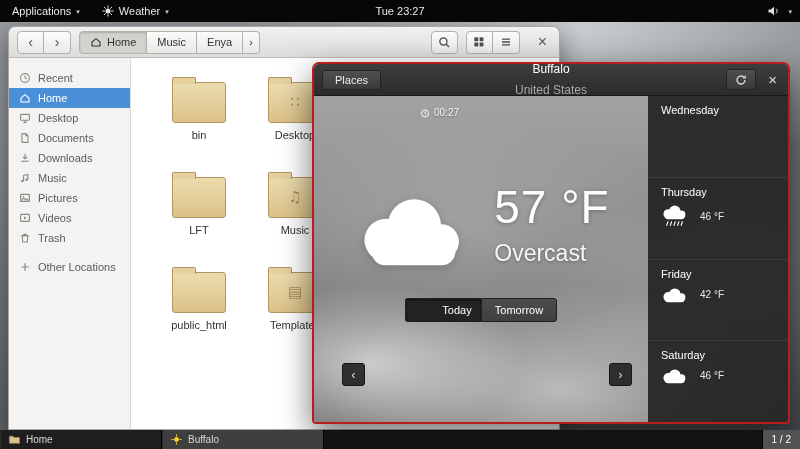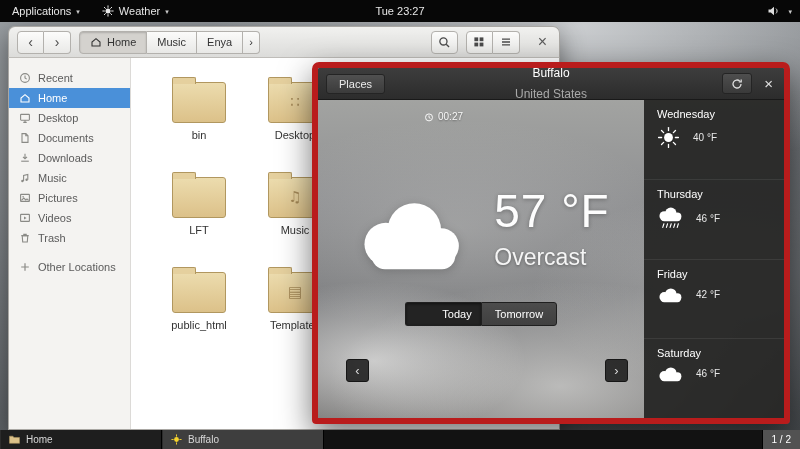--- a/index.html
+++ b/index.html
@@ -62,21 +62,21 @@
   .folder-icon { width:54px; height:41px; margin-top:8px; position:relative; border-radius:2px 3px 3px 3px;
     background:linear-gradient(#ecdcae,#dcc189); border:1px solid #b1975f;
     display:flex; align-items:center; justify-content:center; }
   .folder-icon::before { content:""; position:absolute; top:-6px; left:-1px; width:22px; height:6px;
     background:#e5d09e; border:1px solid #b1975f; border-bottom:none; border-radius:2px 2px 0 0; }
   .emblem { color:rgba(130,100,50,.65); font-size:15px; line-height:1; font-family:"DejaVu Sans",sans-serif; }
 
   
   .weather-window { position:absolute; left:312px; top:62px; width:478px; height:362px; z-index:30;
     border-radius:7px 7px 4px 4px; overflow:hidden; box-shadow:0 12px 32px rgba(0,0,0,.55);
-    border:6px solid #b91c1c; display:flex; flex-direction:column; }
+    border:2px solid #b91c1c; display:flex; flex-direction:column; }
   .weather-header { height:32px; flex:0 0 32px; background:linear-gradient(#3d3d3d,#2c2c2c);
     border-bottom:1px solid #191919; display:flex; align-items:center; padding:0 8px; position:relative; }
   .places-btn { background:linear-gradient(#505050,#3b3b3b); border:1px solid #242424; border-radius:3px;
     color:#ececec; font-size:11px; padding:3px 12px; z-index:2; }
   .wtitles { position:absolute; left:0; right:0; text-align:center; color:#fff; pointer-events:none; }
   .wtitle { font-size:12px; }
   .wsub { font-size:12px; color:#a9a9a9; margin-top:7px; }
   .wh-right { margin-left:auto; display:flex; align-items:center; gap:9px; z-index:2; }
   .dark-btn { background:linear-gradient(#4e4e4e,#3a3a3a); border:1px solid #242424; border-radius:3px;
     color:#ddd; width:30px; height:21px; display:flex; align-items:center; justify-content:center; }
@@ -382,36 +382,20 @@
       </div>
 
 
       <button class="nav-arrow left">‹</button>
       <button class="nav-arrow right">›</button>
     </div>
 
     <div class="week-sidebar">
       <div class="day-cell">
         <div class="day-name">Wednesday</div>
-        <div class="day-row">
-          <svg width="23" height="23" viewBox="0 0 26 26">
-              <circle cx="13" cy="13" r="5" fill="#fff"></circle>
-              <g stroke="#fff" stroke-width="1.5" stroke-linecap="round">
-                <path d="M13 1.8v3.4"></path>
-                <path d="M13 20.8v3.4"></path>
-                <path d="M1.8 13h3.4"></path>
-                <path d="M20.8 13h3.4"></path>
-                <path d="M5.1 5.1l2.4 2.4"></path>
-                <path d="M18.5 18.5l2.4 2.4"></path>
-                <path d="M20.9 5.1l-2.4 2.4"></path>
-                <path d="M7.5 18.5l-2.4 2.4"></path>
-              </g>
-            </svg>
-          <span class="day-temp">40 °F</span>
-        </div>
       </div>
       <div class="day-cell">
         <div class="day-name">Thursday</div>
         <div class="day-row">
           <svg width="26" height="25" viewBox="0 0 32 30">
               <g fill="#fff">
                 <circle cx="9" cy="12" r="6"></circle>
                 <circle cx="17" cy="8.5" r="7"></circle>
                 <circle cx="25" cy="12.5" r="5"></circle>
                 <rect x="5" y="11" width="24" height="7.5" rx="3.7"></rect>

